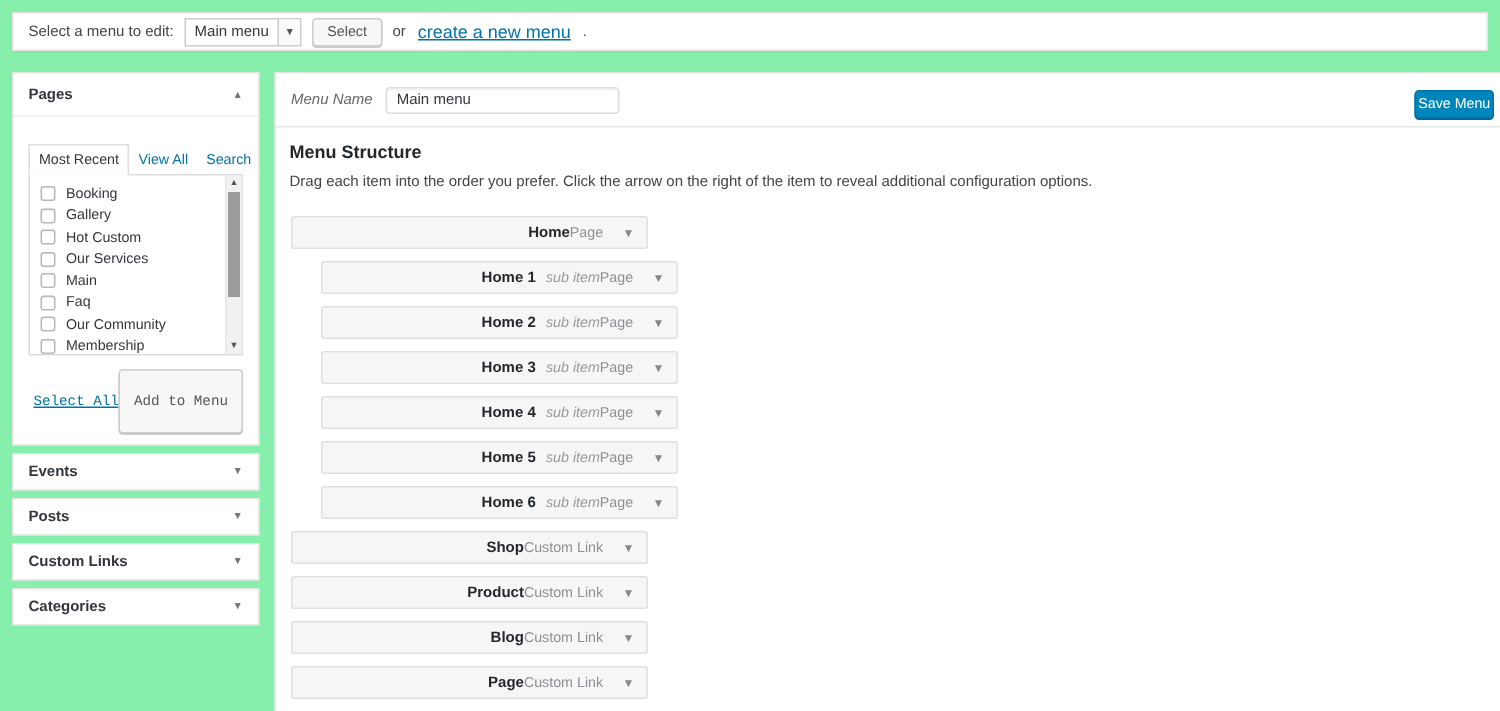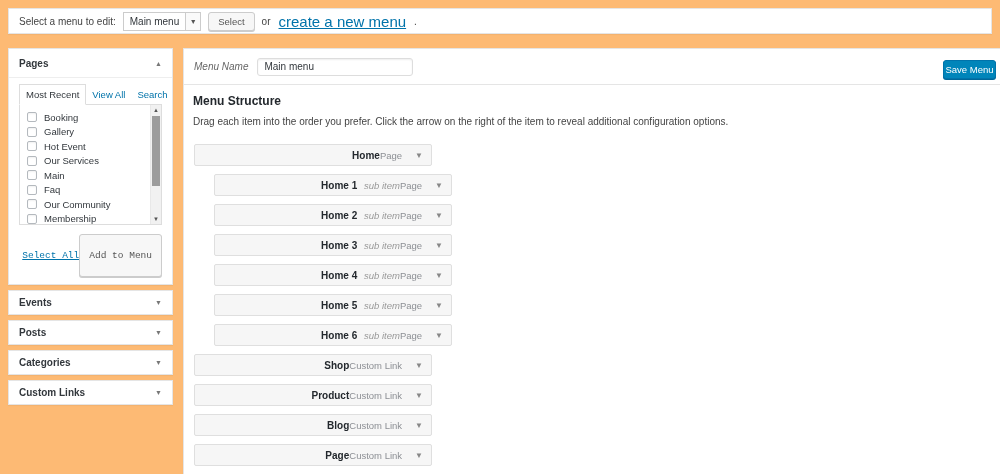--- a/index.html
+++ b/index.html
@@ -1,47 +1,47 @@
 <!DOCTYPE html>
 <html><head>
 <meta charset="utf-8">
 <style>
   * { margin:0; padding:0; box-sizing:border-box; }
   html,body { background:#f1f1f1; }
-  .page { position:relative; width:1000px; height:474px; background:#fdba74; overflow:hidden;
+  .page { position:relative; width:1000px; height:474px; background:#86efac; overflow:hidden;
           font-family:"Liberation Sans", sans-serif; }
 
   
   .top-bar { position:absolute; left:8px; top:8px; right:8px; height:26px; background:#fff;
              border:1px solid #e5e5e5; box-shadow:0 1px 1px rgba(0,0,0,.04);
              display:flex; align-items:center; padding:0 10px; gap:7px; }
   .tb-label { font-size:10px; color:#444; white-space:nowrap; }
   .select { display:flex; align-items:stretch; height:19px; border:1px solid #ccc; background:#fff; cursor:pointer; }
   .select-value { font-size:10px; color:#32373c; padding:0 6px; display:flex; align-items:center; min-width:52px; }
   .select-chev { width:15px; border-left:1px solid #ccc; background:#fafafa; display:flex;
                  align-items:center; justify-content:center; font-size:7px; color:#555; }
   .btn-secondary { font-size:9.5px; color:#555; background:#f7f7f7; border:1px solid #ccc; border-radius:3px;
                    box-shadow:0 1px 0 #ccc; cursor:pointer; font-family:inherit; }
   .btn-select { height:19px; padding:0 9px; display:flex; align-items:center; }
-  .link { color:#0073aa; text-decoration:underline; font-size:15px; cursor:pointer; }
+  .link { color:#0073aa; text-decoration:underline; font-size:12px; cursor:pointer; }
   .plain { font-size:10px; color:#444; }
   .tb-group { display:flex; align-items:center; gap:8px; }
 
   
   .sidebar { position:absolute; left:8px; top:48px; width:165px; }
   .postbox { background:#fff; border:1px solid #e5e5e5; box-shadow:0 1px 1px rgba(0,0,0,.04); margin-bottom:5px; }
   .postbox-header { display:flex; justify-content:space-between; align-items:center; padding:0 10px;
                     height:29px; cursor:pointer; }
   .postbox.open > .postbox-header { border-bottom:1px solid #eee; }
   .postbox.closed > .postbox-header { height:23px; }
   .pb-title { font-size:10px; font-weight:bold; color:#32373c; }
   .toggle { font-size:7px; color:#777; }
 
   .pages-body { padding:0 10px 7px; }
-  .tabs-row { display:flex; align-items:center; margin-top:6px; position:relative; z-index:2; }
+  .tabs-row { display:flex; align-items:center; margin-top:18px; position:relative; z-index:2; }
   .tab { font-size:9.5px; color:#0073aa; padding:4px 6px; cursor:pointer; white-space:nowrap; }
   .tab.active { background:#fff; border:1px solid #ddd; border-bottom:1px solid #fff; color:#32373c; margin-bottom:-1px; }
   .tab-panel { position:relative; border:1px solid #ddd; height:121px; overflow:hidden; background:#fff; }
   .list-inner { padding:5px 16px 0 7px; }
   .page-row { display:flex; align-items:center; height:14.5px; cursor:pointer; }
   .cb { width:10px; height:10px; border:1px solid #b4b9be; border-radius:2px; background:#fff; margin-right:7px;
         flex:none; box-shadow:inset 0 1px 2px rgba(0,0,0,.06); }
   .cb-label { font-size:9.5px; color:#32373c; white-space:nowrap; }
   .vscroll { position:absolute; top:0; right:0; bottom:0; width:11px; background:#f1f1f1; border-left:1px solid #e8e8e8; }
   .varrow { position:absolute; left:0; right:0; height:10px; display:flex; align-items:center;
@@ -113,21 +113,21 @@
               <label class="page-row">
                 <span class="cb"></span>
                 <span class="cb-label">Booking</span>
               </label>
               <label class="page-row">
                 <span class="cb"></span>
                 <span class="cb-label">Gallery</span>
               </label>
               <label class="page-row">
                 <span class="cb"></span>
-                <span class="cb-label">Hot Event</span>
+                <span class="cb-label">Hot Custom</span>
               </label>
               <label class="page-row">
                 <span class="cb"></span>
                 <span class="cb-label">Our Services</span>
               </label>
               <label class="page-row">
                 <span class="cb"></span>
                 <span class="cb-label">Main</span>
               </label>
               <label class="page-row">
@@ -163,27 +163,27 @@
           </div>
         </div>
         <div class="postbox closed">
           <div class="postbox-header">
             <span class="pb-title">Posts</span>
             <span class="toggle">▼</span>
           </div>
         </div>
         <div class="postbox closed">
           <div class="postbox-header">
+            <span class="pb-title">Custom Links</span>
+            <span class="toggle">▼</span>
+          </div>
+        </div>
+        <div class="postbox closed">
+          <div class="postbox-header">
             <span class="pb-title">Categories</span>
-            <span class="toggle">▼</span>
-          </div>
-        </div>
-        <div class="postbox closed">
-          <div class="postbox-header">
-            <span class="pb-title">Custom Links</span>
             <span class="toggle">▼</span>
           </div>
         </div>
       </div>
   </div>
 
   <div class="main">
     <div class="menu-header">
       <span class="menu-name-label">Menu Name</span>
       <input class="menu-name" type="text" value="Main menu" style="">

